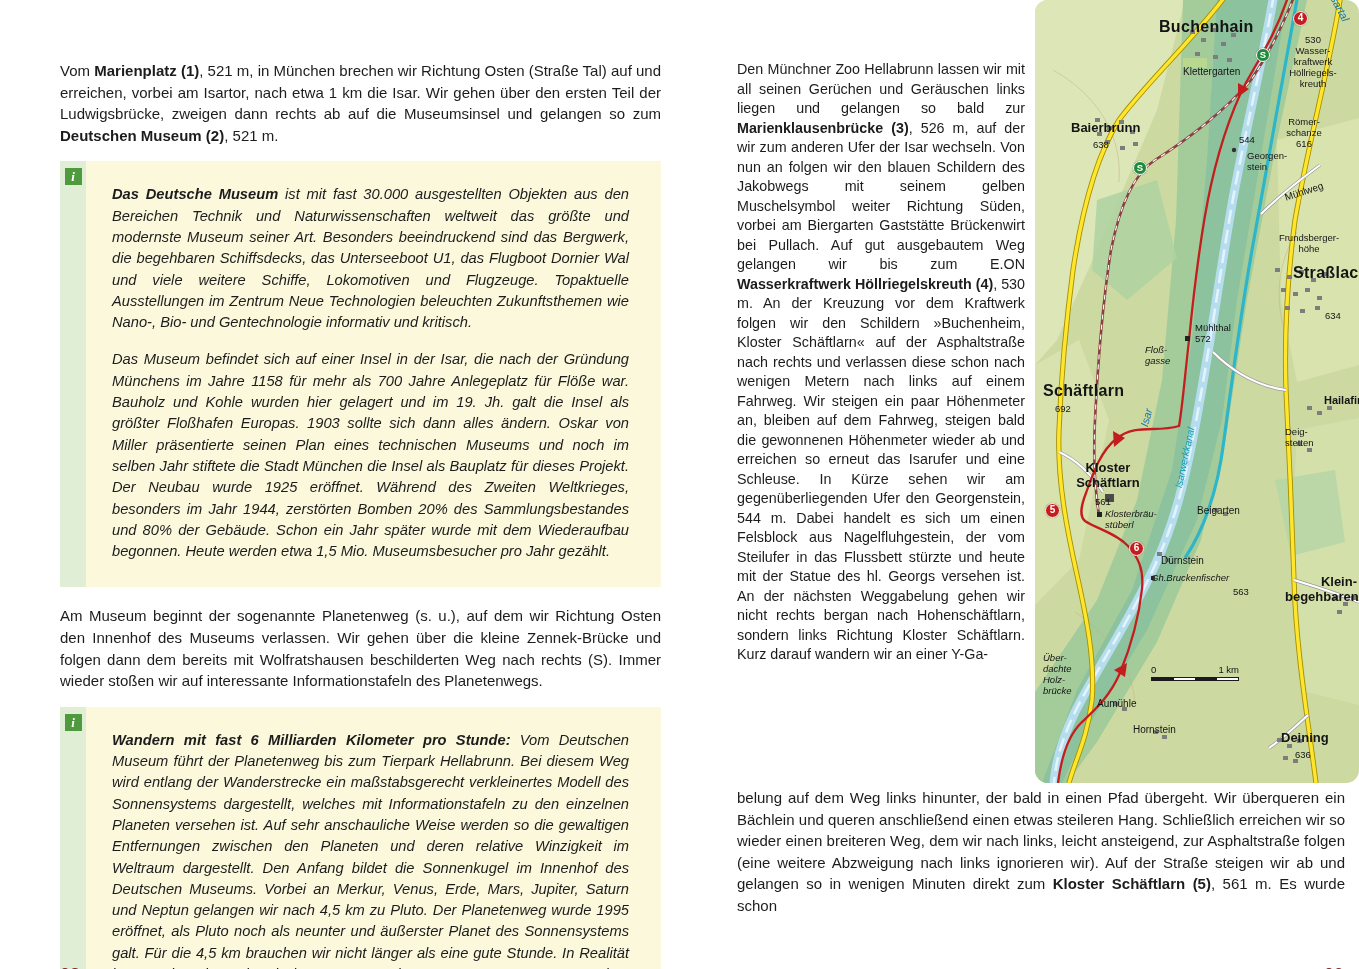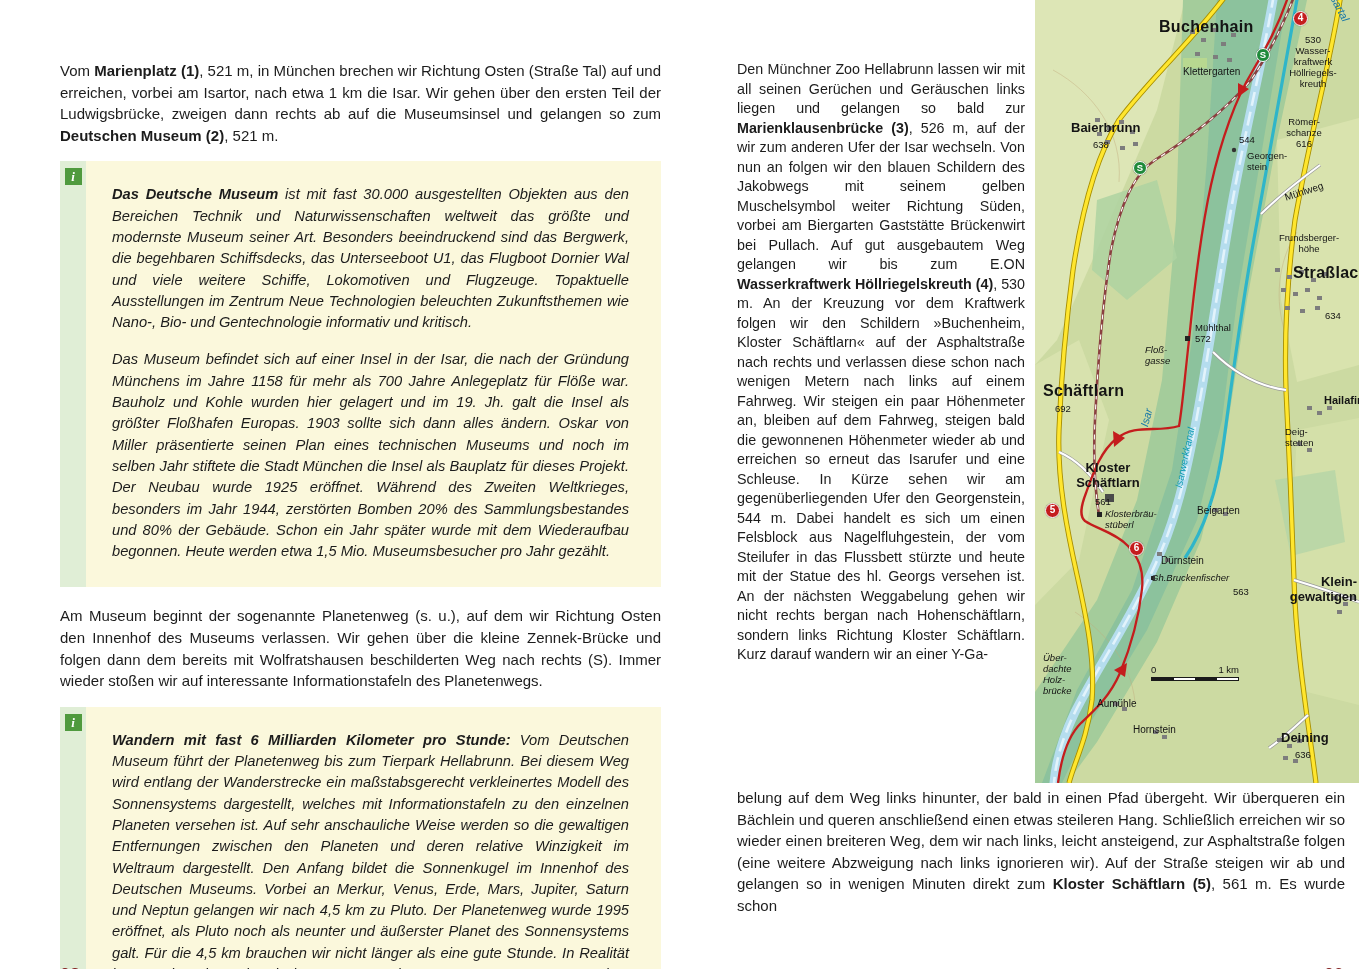--- a/index.html
+++ b/index.html
@@ -18,21 +18,21 @@
                     font-size:13px; line-height:17px; text-align:center; font-family:"Liberation Serif", serif; }
   .infobox .ib-text { flex:1; padding:7px 16px 9px 10px; font-style:italic; font-size:14.7px; line-height:21.3px; text-align:justify; }
   .infobox .ib-text p { margin:16px; }
 
   
   .rightcol { font-size:14.3px; line-height:19.5px; }
 
   .pagenum { position:absolute; font-size:18px; color:#7f1d1d;margin-top:42px; }
 
   
-  .map { position:absolute; left:1035px; top:0; width:324px; height:783px; overflow:hidden; }
+  .map { position:absolute; left:1035px; top:0; width:324px; height:783px; overflow:hidden;border-radius:13px; }
   .map svg { position:absolute; left:0; top:0; }
   .ml { position:absolute; font-size:10px; line-height:11.5px; color:#141414; white-space:nowrap; }
   .ml.sm { font-size:9.5px; line-height:11px; }
   .ml.place { font-weight:bold; font-size:13px; line-height:15px; }
   .ml.place-sm { font-weight:bold; font-size:11px; line-height:13px; }
   .ml.big { font-weight:bold; font-size:16px; line-height:18px; letter-spacing:.3px; }
   .ml.it { font-style:italic; }
   .ml.water { color:#1878a8; font-style:italic; }
   .ml.canal { color:#0d9cb4; font-style:italic; }
   .ml.ctr { text-align:center; }
@@ -251,21 +251,21 @@
   <div class="ml sm it" style="left:70px; top:508px;">
     <div>Klosterbräu-</div>
     <div>stüberl</div>
   </div>
   <div class="ml" style="left:162px; top:505px;">Beigarten</div>
   <div class="ml" style="left:126px; top:555px;">Dürnstein</div>
   <div class="ml sm it" style="left:116px; top:572px;">Gh.Bruckenfischer</div>
   <div class="ml sm" style="left:198px; top:586px;">563</div>
   <div class="ml place rgt" style="left:250px; top:574px; width:72px;">
     <div>Klein-</div>
-    <div>gewaltigen</div>
+    <div>begehbaren</div>
   </div>
   <div class="ml sm it" style="left:8px; top:652px;">
     <div>Über-</div>
     <div>dachte</div>
     <div>Holz-</div>
     <div>brücke</div>
   </div>
   <div class="ml" style="left:62px; top:698px;">Aumühle</div>
   <div class="ml" style="left:98px; top:724px;">Hornstein</div>
   <div class="ml place" style="left:240px; top:730px;margin-left:6px;">Deining</div>

